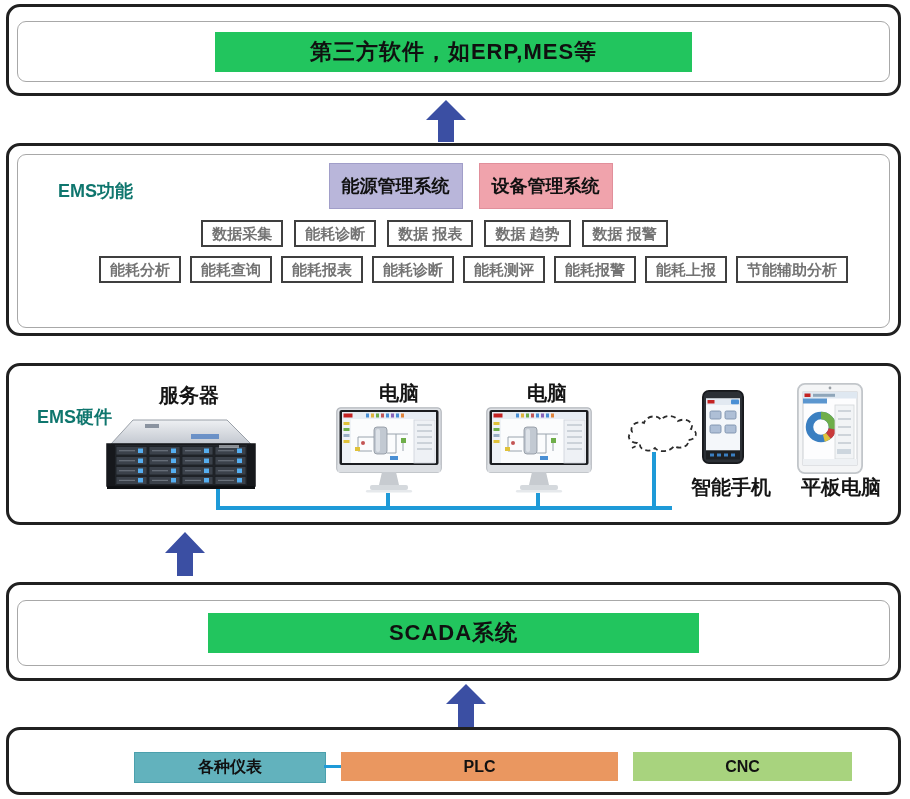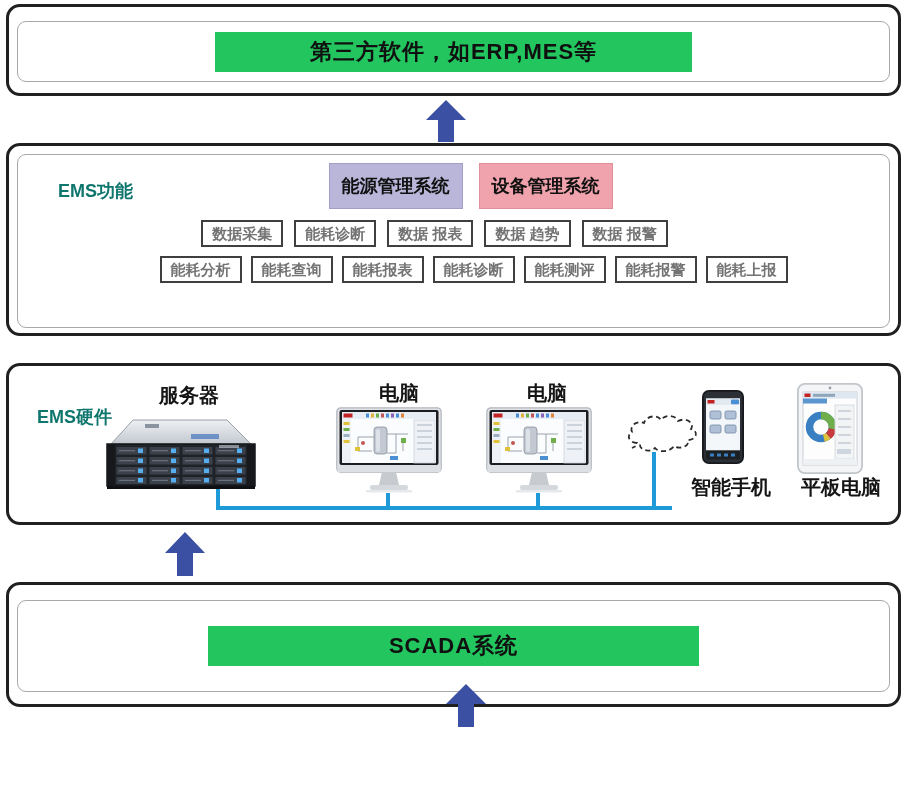--- a/index.html
+++ b/index.html
@@ -63,20 +63,21 @@
     </div>
 
     <div class="fn-row r2" style="top:110px;">
       <div class="fn">能耗分析</div>
       <div class="fn">能耗查询</div>
       <div class="fn">能耗报表</div>
       <div class="fn">能耗诊断</div>
       <div class="fn">能耗测评</div>
       <div class="fn">能耗报警</div>
       <div class="fn">能耗上报</div>
+      <div class="fn">节能辅助分析</div>
     </div>
 
   </section>
 
   <section class="panel" style="left:6px;top:363px;width:895px;height:162px;">
     <span class="sec-label" style="left:28px;top:39px;">EMS硬件</span>
 
     <div class="net" style="left:207px;top:140px;width:456px;height:4px;"></div>
     <div class="net" style="left:207px;top:121px;width:4px;height:19px;"></div>
     <div class="net" style="left:377px;top:127px;width:4px;height:13px;"></div>
@@ -309,24 +310,30 @@
       <rect x="40" y="66" width="14" height="5" fill="#cdd6de"></rect>
       <rect x="6" y="76" width="54" height="6" fill="#eef1f4"></rect>
     </svg>
     <span class="dev-label" style="left:772px;top:108px;text-align:center;">平板电脑</span>
   </section>
 
   <svg class="arrow" style="left:165px;top:532px;" width="40" height="44" viewBox="0 0 40 44">
     <polygon points="20,0 40,21 28,21 28,44 12,44 12,21 0,21" fill="#3b4fa3"></polygon>
   </svg>
 
-  <section class="panel" style="left:6px;top:582px;width:895px;height:125px;">
+  <section class="panel" style="left:6px;top:582px;width:895px;height:99px;">
     <div class="inner-frame" style="left:8px;right:8px;top:15px;bottom:12px;">
       <div class="banner teal" style="width:491px;height:40px;">SCADA系统</div>
     </div>
   </section>
 
   <svg class="arrow" style="left:446px;top:684px;" width="40" height="43" viewBox="0 0 40 43">
     <polygon points="20,0 40,20 28,20 28,43 12,43 12,20 0,20" fill="#3b4fa3"></polygon>
   </svg>
 
+  <section class="panel" style="left:6px;top:727px;width:895px;height:68px;">
+    <div class="field-box field-teal" style="left:125px;top:22px;width:190px;">各种仪表</div>
+    <div class="net" style="left:315px;top:35px;width:17px;height:3px;"></div>
+    <div class="field-box field-orange" style="left:332px;top:22px;width:277px;">PLC</div>
+    <div class="field-box field-green" style="left:624px;top:22px;width:219px;">CNC</div>
+  </section>
 
 </div>
 
 </body></html>

